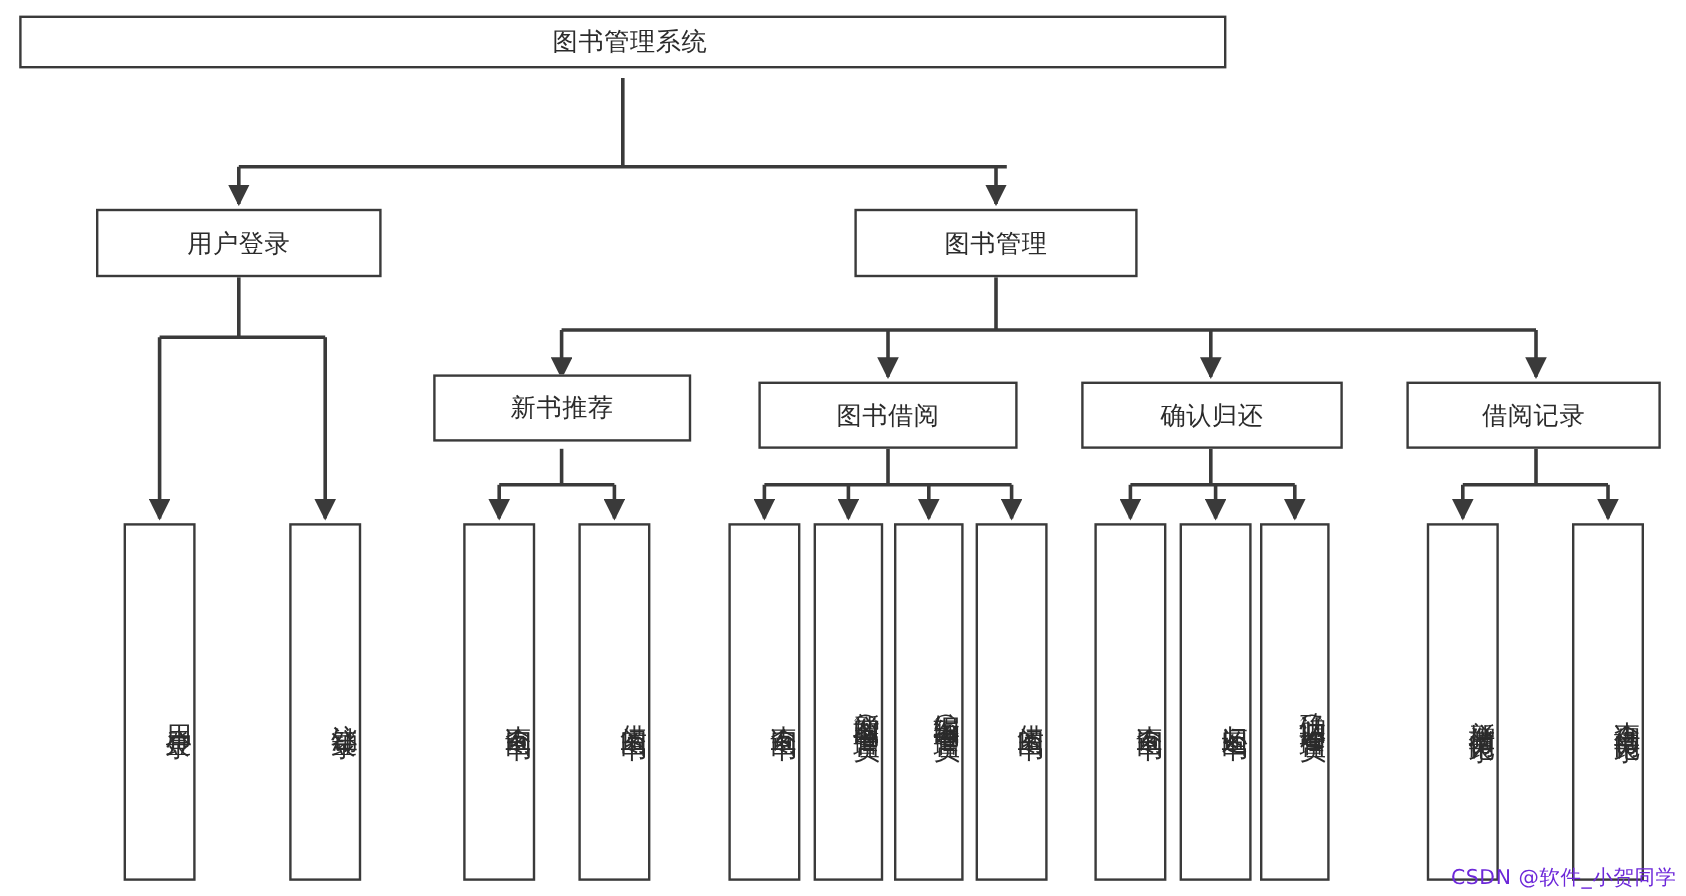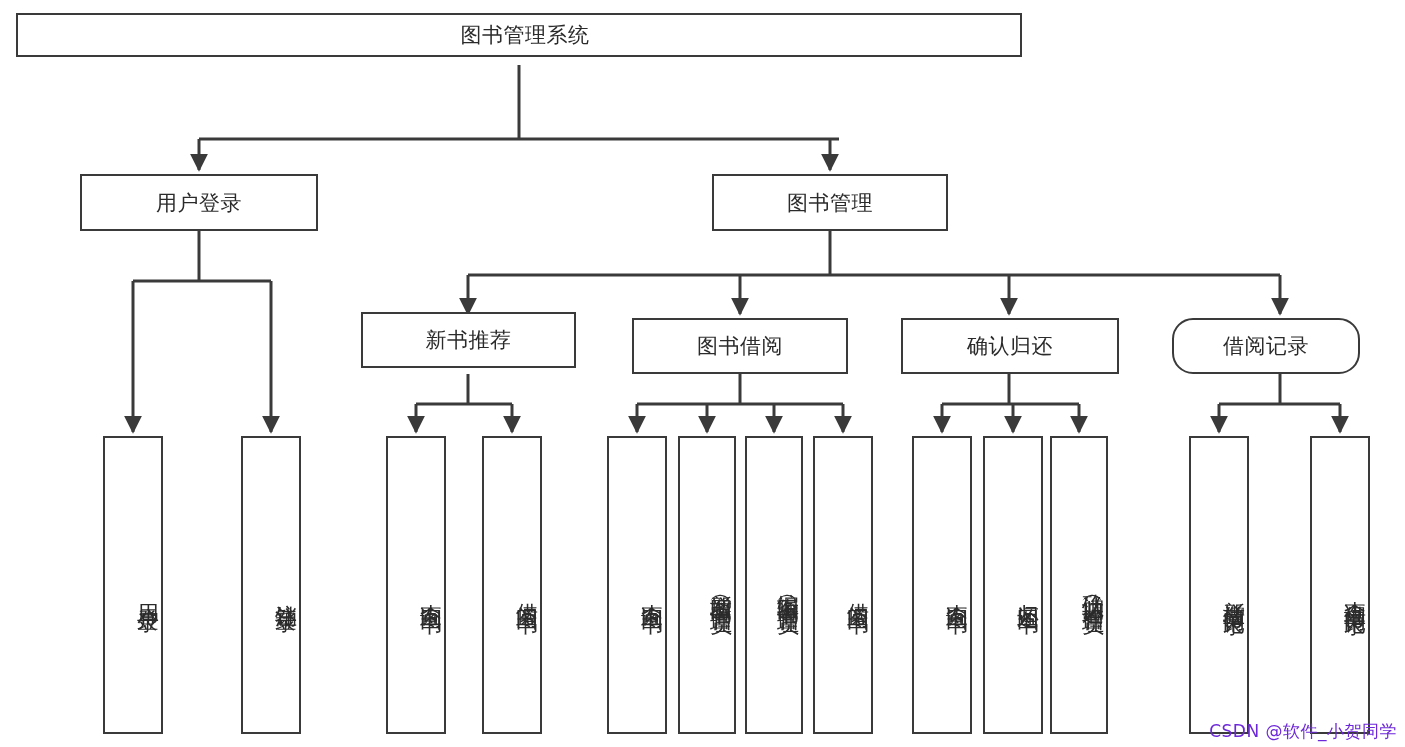--- a/index.html
+++ b/index.html
@@ -123,21 +123,21 @@
   </svg>
 
   <div class="node node-h" id="node-root" style="left: 16px; top: 13px; width: 1006px; height: 44px; padding-left: 12px;">图书管理系统</div>
 
   <div class="node node-h" id="n2-0" style="left: 80px; top: 174px; width: 238px; height: 57px;">用户登录</div>
   <div class="node node-h" id="n2-1" style="left: 712px; top: 174px; width: 236px; height: 57px;">图书管理</div>
 
   <div class="node node-h" id="n3-0" style="left: 361px; top: 312px; width: 215px; height: 56px;">新书推荐</div>
   <div class="node node-h" id="n3-1" style="left: 632px; top: 318px; width: 216px; height: 56px;">图书借阅</div>
   <div class="node node-h" id="n3-2" style="left: 901px; top: 318px; width: 218px; height: 56px;">确认归还</div>
-  <div class="node node-h" id="n3-3" style="left: 1172px; top: 318px; width: 188px; height: 56px; border-radius: 21px;">借阅记录</div>
+  <div class="node node-h" id="n3-3" style="left: 1172px; top: 318px; width: 212px; height: 56px;">借阅记录</div>
 
   <div class="node node-v" id="lf-0" style="left: 103px; top: 436px; width: 60px; height: 298px;">用户登录</div>
   <div class="node node-v" id="lf-1" style="left: 241px; top: 436px; width: 60px; height: 298px;">注销登录</div>
   <div class="node node-v" id="lf-2" style="left: 386px; top: 436px; width: 60px; height: 298px;">查询图书</div>
   <div class="node node-v" id="lf-3" style="left: 482px; top: 436px; width: 60px; height: 298px;">借阅图书</div>
   <div class="node node-v" id="lf-4" style="left: 607px; top: 436px; width: 60px; height: 298px;">查询图书</div>
   <div class="node node-v tall" id="lf-5" style="left: 678px; top: 436px; width: 58px; height: 298px;">新增图书（管理员）</div>
   <div class="node node-v tall" id="lf-6" style="left: 745px; top: 436px; width: 58px; height: 298px;">编辑图书（管理员）</div>
   <div class="node node-v" id="lf-7" style="left: 813px; top: 436px; width: 60px; height: 298px;">借阅图书</div>
   <div class="node node-v" id="lf-8" style="left: 912px; top: 436px; width: 60px; height: 298px;">查询图书</div>

